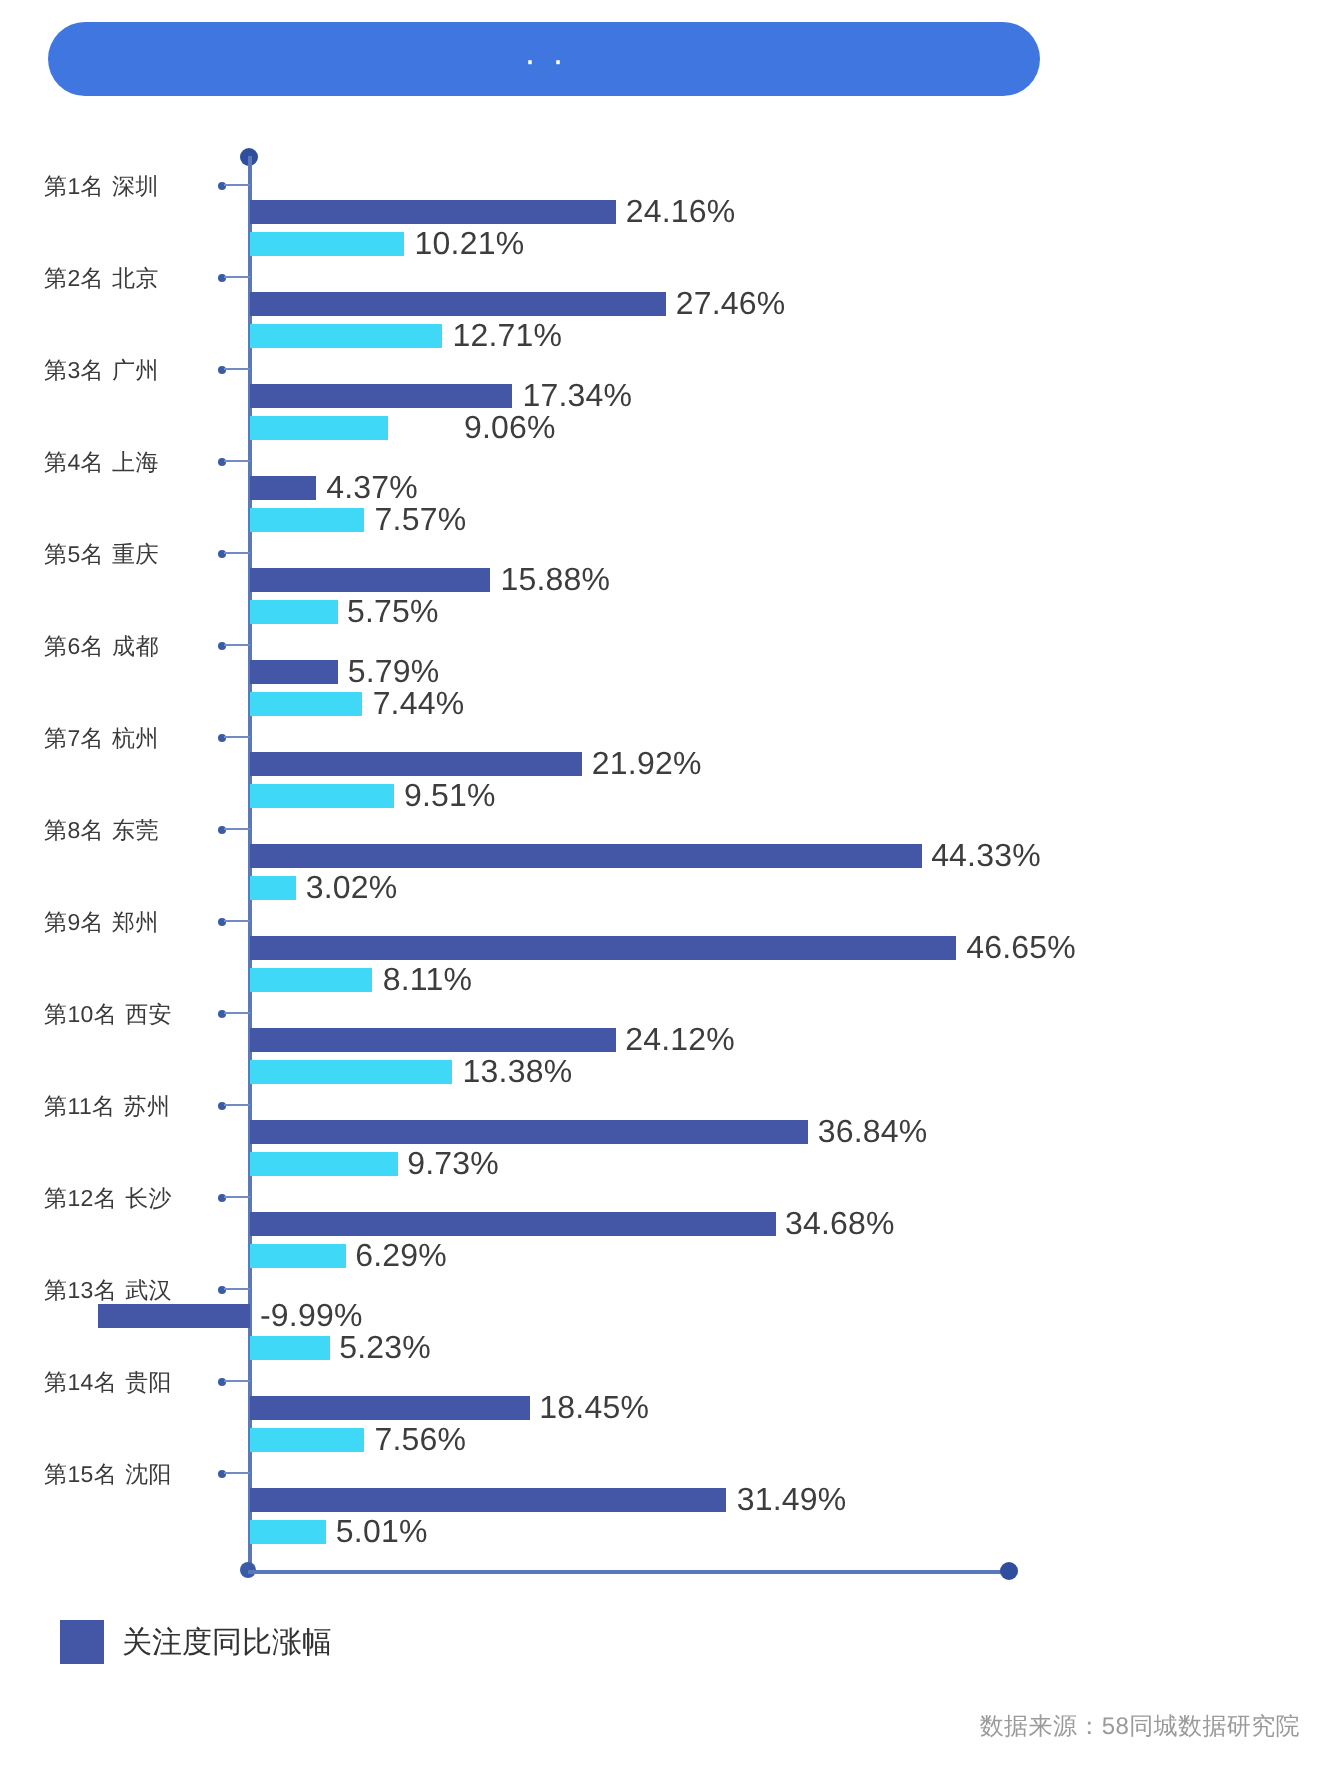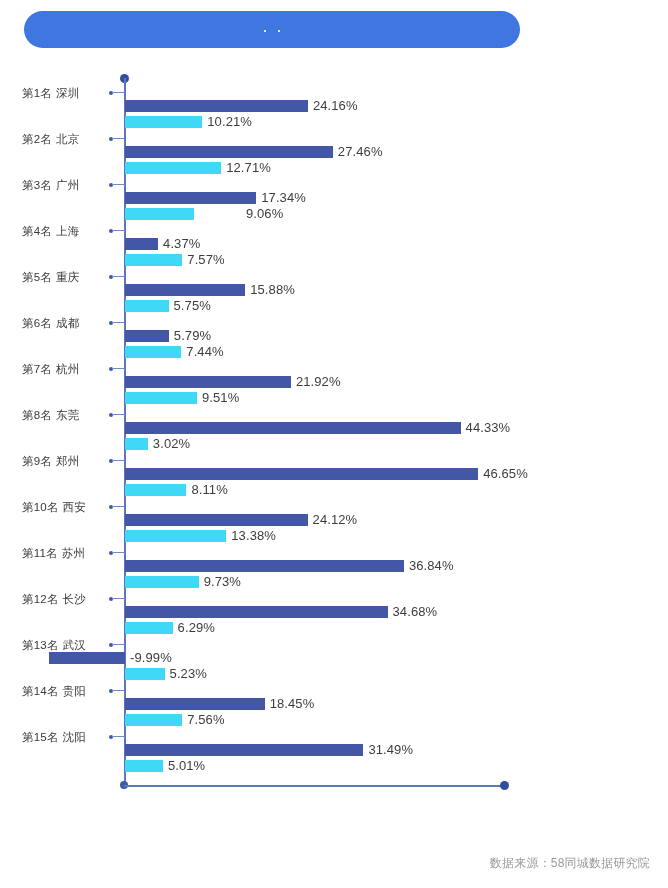--- a/index.html
+++ b/index.html
@@ -140,21 +140,21 @@
     position: absolute;
     height: 12px;
     left: 125px;
   }
   .bar.attention { background: #4456a6; top: 14px; }
   .bar.salary    { background: #40d8f7; top: 30px; }
   .bar.negative  { background: #4456a6; }
 
   .bar-value {
     position: absolute;
-    font-size: 13px;
+    font-size: 16px;
     color: #3d3d3d;
     white-space: nowrap;
     letter-spacing: 0.1px;
   }
   .bar-value.attention { top: 12px; }
   .bar-value.salary    { top: 28px; }
 
   
   #legend {
     position: absolute;
@@ -225,21 +225,21 @@
         <div class="bar salary" style="width: 96.2147px; background: rgb(64, 216, 247); left: 125px; top: 30px;"></div>
         <div class="bar-value salary" style="left: 226.215px;">12.71%</div>
       </div>
       <div class="row" style="top: 118px;">
         <div class="row-label"><span class="rank">第3名</span><span>广州</span></div>
         <div class="tick-dot"></div>
         <div class="tick-line"></div>
         <div class="bar attention" style="width: 131.264px; background: rgb(68, 86, 166); left: 125px; top: 14px;"></div>
         <div class="bar-value attention" style="left: 261.264px;">17.34%</div>
         <div class="bar salary" style="width: 68.5842px; background: rgb(64, 216, 247); left: 125px; top: 30px;"></div>
-        <div class="bar-value salary" style="left: 212px; padding-left: 34px;">9.06%</div>
+        <div class="bar-value salary" style="left: 198px; padding-left: 34px;">9.06%</div>
       </div>
       <div class="row" style="top: 164px;">
         <div class="row-label"><span class="rank">第4名</span><span>上海</span></div>
         <div class="tick-dot"></div>
         <div class="tick-line"></div>
         <div class="bar attention" style="width: 33.0809px; background: rgb(68, 86, 166); left: 125px; top: 14px;"></div>
         <div class="bar-value attention" style="left: 163.081px;">4.37%</div>
         <div class="bar salary" style="width: 57.3049px; background: rgb(64, 216, 247); left: 125px; top: 30px;"></div>
         <div class="bar-value salary" style="left: 187.305px;">7.57%</div>
       </div>
@@ -339,15 +339,19 @@
         <div class="tick-line"></div>
         <div class="bar attention" style="width: 238.379px; background: rgb(68, 86, 166); left: 125px; top: 14px;"></div>
         <div class="bar-value attention" style="left: 368.379px;">31.49%</div>
         <div class="bar salary" style="width: 37.9257px; background: rgb(64, 216, 247); left: 125px; top: 30px;"></div>
         <div class="bar-value salary" style="left: 167.926px;">5.01%</div>
       </div>
     </div>
 </div>
 
 <div id="legend">
+    <div class="legend-item">
+      <span class="legend-swatch attention" style="background: rgb(68, 86, 166);"></span>
+      <span class="legend-label">关注度同比涨幅</span>
+    </div>
   </div>
 
 <div id="footer">数据来源：58同城数据研究院</div>
 
 </body></html>

